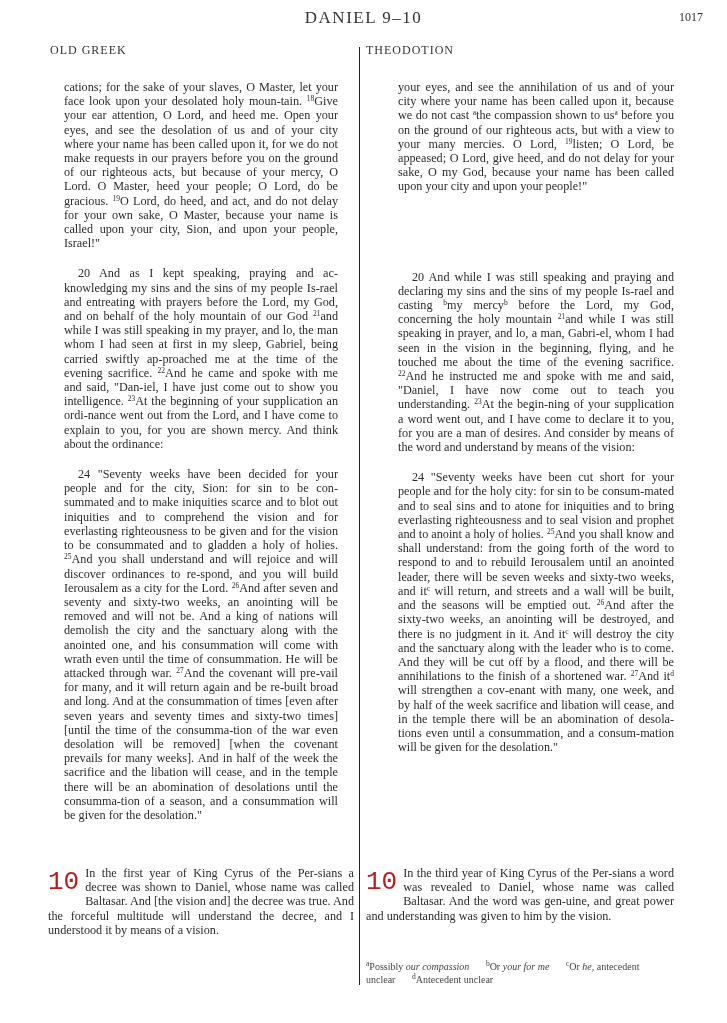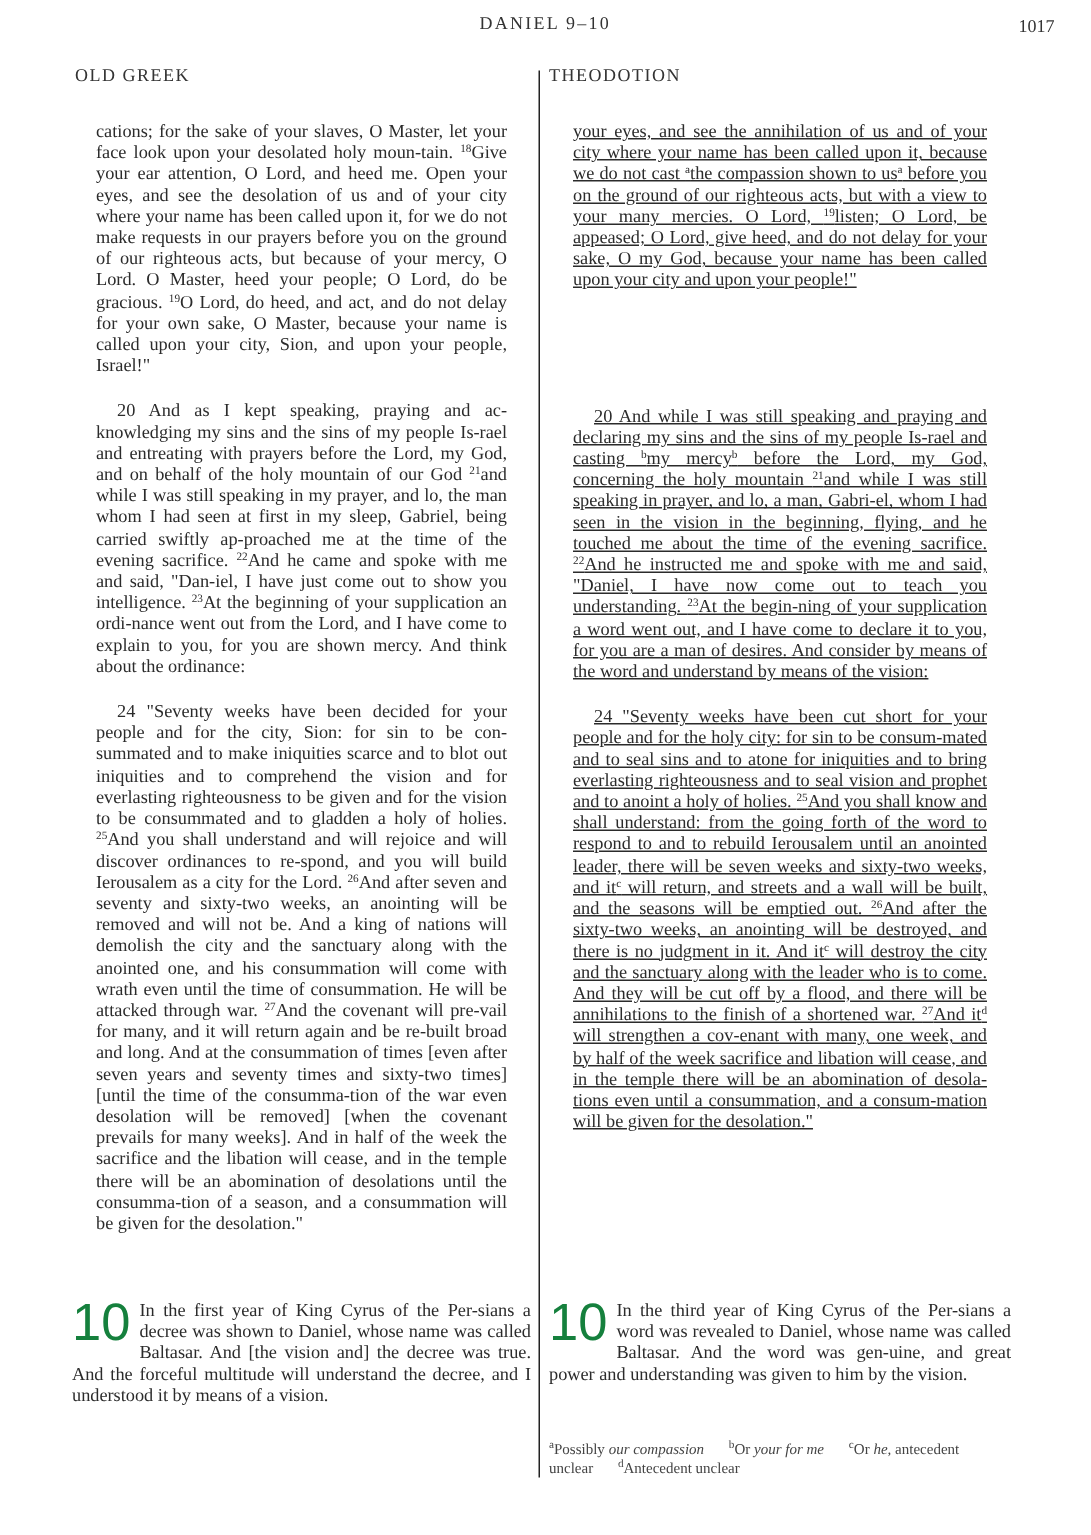--- a/index.html
+++ b/index.html
@@ -6,56 +6,56 @@
   body {
     width: 727px; height: 1023px; position: relative; overflow: hidden;
     font-family: "DejaVu Serif", "Liberation Serif", serif;
     color: #2a2a2a;
   }
   .running-head {
     position: absolute; top: 8px; left: 0; width: 727px; height: 20px;
   }
   .running-title {
     position: absolute; left: 0; width: 727px; text-align: center; top: 0;
-    font-family: "Liberation Serif", serif; font-size: 12px; letter-spacing: 1.5px; color: #333;
+    font-family: "Liberation Serif", serif; font-size: 17px; letter-spacing: 1.5px; color: #333;
   }
   .page-number {
     position: absolute; right: 24px; top: 2px;
     font-family: "Liberation Serif", serif; font-size: 12px; color: #333;
   }
   .col-head {
     position: absolute; top: 43px; font-family: "Liberation Serif", serif;
     font-size: 12px; letter-spacing: 1px; color: #333; text-align: left;
   }
   .col-head.left { left: 50px; width: 305px; }
   .col-head.right { left: 366px; width: 310px; }
   .divider {
     position: absolute; left: 359px; top: 47px; width: 1px; height: 938px; background: #222;
   }
   .column {
     position: absolute; top: 64px;
     font-family: "Liberation Serif", serif; font-size: 12.2px; line-height: 14.2px;
     text-align: justify; hyphens: manual; color: #2b2b2b;
   }
   .column.left { left: 48px; width: 306px; }
-  .column.right { left: 366px; width: 308px; text-decoration: underline; }
+  .column.right { left: 382px; width: 308px; }
   .column p { margin: 16px; }
   .column p.indent { text-indent: 14px; }
   sup { font-size: 7.5px; line-height: 0; vertical-align: 4px; }
   .gap { height: 44px; }
   .chapter-block {
     position: absolute; top: 866px;
     font-family: "Liberation Serif", serif; font-size: 12.2px; line-height: 14.2px;
     text-align: justify; color: #2b2b2b;
   }
   .chapter-block.left { left: 48px; width: 306px; }
   .chapter-block.right { left: 366px; width: 308px; }
   .chapter-num {
-    float: left; font-size: 35px; line-height: 28px; margin: 2px 6px 0 0; color: #15803d;
-    font-family: Liberation Sans, sans-serif;
+    float: left; font-size: 26px; line-height: 28px; margin: 2px 6px 0 0; color: #b91c1c;
+    font-family: Liberation Mono, monospace;
   }
   .footnotes {
     position: absolute; left: 366px; top: 960px; width: 300px;
     font-family: "Liberation Serif", serif; font-size: 10px; line-height: 13px; color: #444;
   }
   .fn { margin-right: 14px; }
   .fn i { font-style: italic; }
 </style>
 </head>
 <body>

